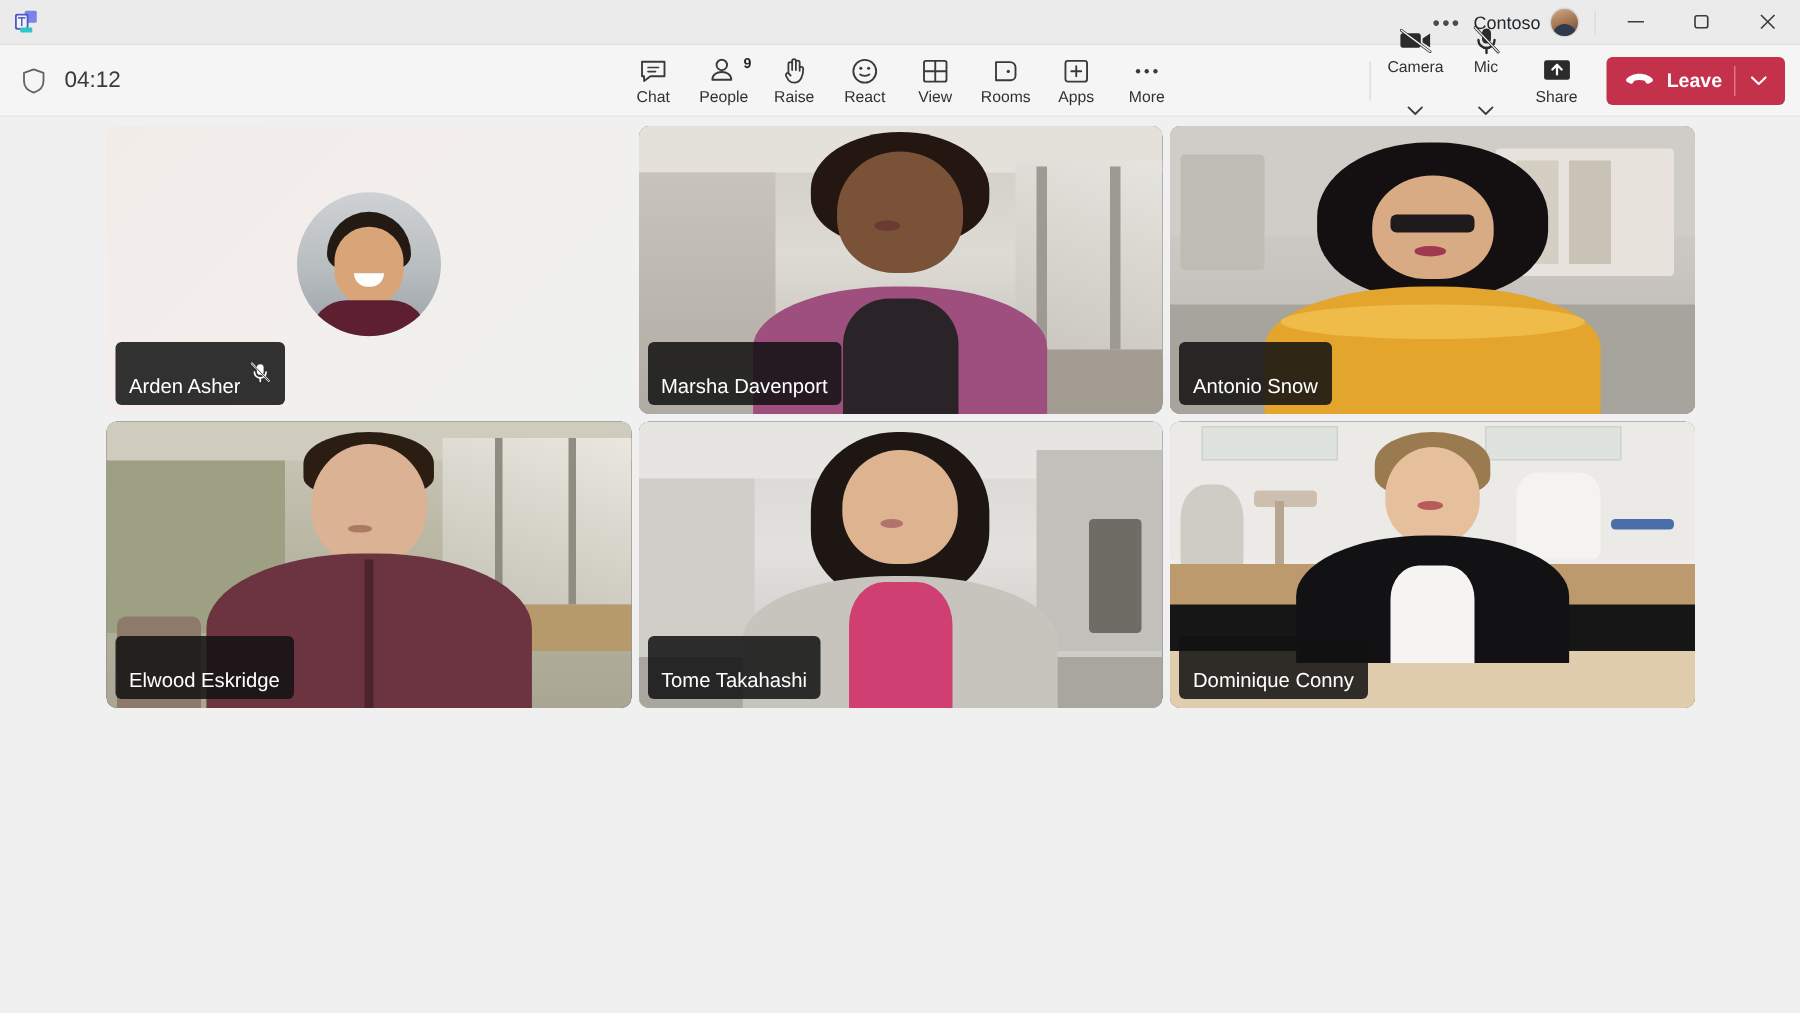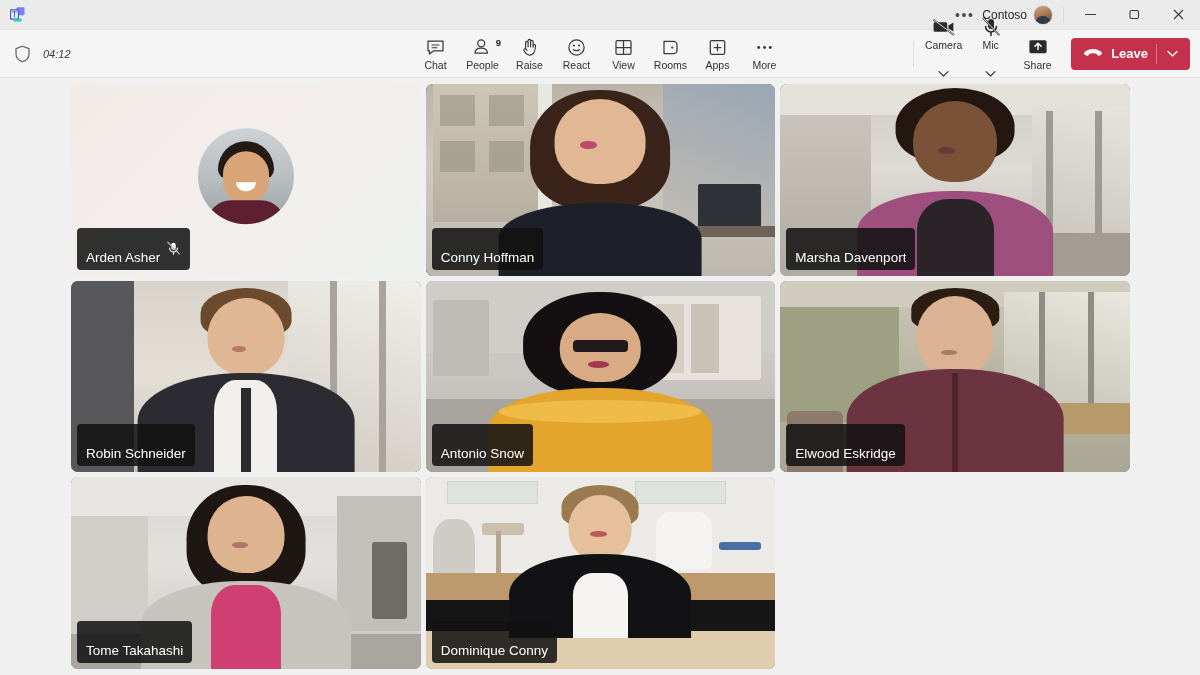--- a/index.html
+++ b/index.html
@@ -49,21 +49,21 @@
 
   
   .actionbar {
     position: relative;
     height: 48px;
     background: #f5f5f5;
     border-bottom: 1px solid #e6e6e6;
     display: flex; align-items: center;
   }
   .ab-left { display: flex; align-items: center; padding-left: 14px; gap: 12px; }
-  .ab-timer { font-size: 11px; color: #3b3a39; font-style: italic; }
+  .ab-timer { font-size: 15px; color: #3b3a39; }
   .ab-center {
     position: absolute; left: 50%; transform: translateX(-50%);
     display: flex; align-items: center; height: 100%;
   }
   .ab-right { margin-left: auto; display: flex; align-items: center; height: 100%; padding-right: 10px; }
 
   .tool {
     width: 47px; height: 46px;
     display: flex; flex-direction: column; align-items: center; justify-content: center;
     gap: 1px; border-radius: 4px; cursor: pointer; position: relative;
@@ -373,77 +373,40 @@
           <rect x="7" y="2.4" width="6" height="9.4" rx="3" fill="#ffffff"></rect>
           <path d="M4.8 9.4c0 2.9 2.3 5.2 5.2 5.2s5.2-2.3 5.2-5.2" fill="none" stroke="#ffffff" stroke-width="1.5" stroke-linecap="round"></path>
           <path d="M10 14.6v3" stroke="#ffffff" stroke-width="1.5" stroke-linecap="round"></path>
           <path d="M2.6 1.8 17.6 17.2" stroke="#ffffff" stroke-width="1.8" stroke-linecap="round"></path>
           <path d="M2.6 1.8 17.6 17.2" stroke="#111111" stroke-width="0.7" stroke-linecap="round"></path>
         </svg>
       </span>
     </div>
   </div>
 
-  <div class="tile">
-    <div class="scene t2bg">
-      <div class="shape" style="left:2%;top:0;width:30%;height:72%;background:linear-gradient(180deg,#cdc6b6,#b7b0a1);"></div>
-      <div class="shape" style="left:4%;top:6%;width:10%;height:16%;background:#8f897c;opacity:.5;"></div>
-      <div class="shape" style="left:18%;top:6%;width:10%;height:16%;background:#8f897c;opacity:.5;"></div>
-      <div class="shape" style="left:4%;top:30%;width:10%;height:16%;background:#8f897c;opacity:.5;"></div>
-      <div class="shape" style="left:18%;top:30%;width:10%;height:16%;background:#8f897c;opacity:.5;"></div>
-      <div class="shape" style="left:32%;top:0;width:4%;height:100%;background:#e9e7e2;"></div>
-      <div class="shape" style="left:68%;top:0;width:32%;height:80%;background:linear-gradient(200deg,#9aa6b4,#c3bdb2);"></div>
-      <div class="shape" style="left:78%;top:52%;width:18%;height:26%;background:#2e3236;border-radius:2px;"></div>
-      <div class="shape" style="left:72%;top:74%;width:28%;height:6%;background:#6e6358;"></div>
-      <div class="hair" style="top:3%;width:40%;height:62%;background:#3a2419;border-radius:48% 48% 38% 38%;"></div>
-      <div class="head" style="top:8%;width:26%;height:44%;background:#e2b894;"></div>
-      <div class="shape" style="left:44%;top:30%;width:5%;height:4%;background:#b9496a;border-radius:50%;"></div>
-      <div class="torso" style="width:58%;height:38%;background:#1d2028;"></div>
-    </div>
-    <div class="namebar">
-      <span class="nm">Conny Hoffman</span>
-    </div>
-  </div>
 
   <div class="tile">
     <div class="scene t3bg">
       <div class="shape" style="left:0;top:0;width:100%;height:16%;background:#e4e1da;"></div>
       <div class="shape" style="left:0;top:16%;width:26%;height:84%;background:linear-gradient(180deg,#c8c4bb,#b0aca3);"></div>
       <div class="shape" style="left:72%;top:12%;width:28%;height:68%;background:linear-gradient(200deg,#e6e4de,#c9c6bf);"></div>
       <div class="shape" style="left:76%;top:14%;width:2%;height:64%;background:#9d9a92;"></div>
       <div class="shape" style="left:90%;top:14%;width:2%;height:64%;background:#9d9a92;"></div>
       <div class="shape" style="left:62%;top:78%;width:38%;height:22%;background:#a29c92;"></div>
       <div class="hair" style="top:2%;width:34%;height:40%;background:#241611;border-radius:50% 50% 42% 42%;"></div>
       <div class="head" style="top:9%;width:24%;height:42%;background:#7a5238;"></div>
       <div class="shape" style="left:45%;top:33%;width:5%;height:3.6%;background:#6b3b33;border-radius:50%;"></div>
       <div class="torso" style="width:56%;height:44%;background:#9e4f7e;"></div>
       <div class="shape" style="left:39%;bottom:0;width:22%;height:40%;background:#2a2428;border-radius:40% 40% 0 0;"></div>
     </div>
     <div class="namebar">
       <span class="nm">Marsha Davenport</span>
     </div>
   </div>
 
-  <div class="tile">
-    <div class="scene t4bg">
-      <div class="shape" style="left:0;top:0;width:18%;height:100%;background:#58585a;"></div>
-      <div class="shape" style="left:62%;top:0;width:38%;height:100%;background:linear-gradient(200deg,#f0eee9,#cfcbc2);"></div>
-      <div class="shape" style="left:74%;top:0;width:2%;height:100%;background:#a8a49c;"></div>
-      <div class="shape" style="left:88%;top:0;width:2%;height:100%;background:#a8a49c;"></div>
-      <div class="hair" style="top:4%;width:26%;height:26%;background:#6b4a2e;border-radius:50% 50% 34% 34%;"></div>
-      <div class="head" style="top:9%;width:22%;height:40%;background:#e0b795"></div>
-      <div class="shape" style="left:46%;top:34%;width:4%;height:3%;background:#b57a63;border-radius:50%;"></div>
-      <div class="torso" style="width:62%;height:52%;background:#2b2b31;"></div>
-      <div class="shape" style="left:41%;bottom:0;width:18%;height:48%;background:#f2f0ec;border-radius:34% 34% 0 0;"></div>
-      <div class="shape" style="left:48.5%;bottom:0;width:3%;height:44%;background:#2b2b31;"></div>
-    </div>
-    <div class="namebar">
-      <span class="nm">Robin Schneider</span>
-    </div>
-  </div>
 
   <div class="tile">
     <div class="scene t5bg">
       <div class="shape" style="left:0;top:0;width:100%;height:38%;background:#cfcdc8;"></div>
       <div class="shape" style="left:62%;top:8%;width:34%;height:44%;background:#e7e3dc;border-radius:3px;"></div>
       <div class="shape" style="left:66%;top:12%;width:8%;height:36%;background:#d4cec3;"></div>
       <div class="shape" style="left:76%;top:12%;width:8%;height:36%;background:#c8c2b7;"></div>
       <div class="shape" style="left:2%;top:10%;width:16%;height:40%;background:#bfbcb6;border-radius:3px;"></div>
       <div class="shape" style="left:0;top:62%;width:100%;height:38%;background:#a7a49e;"></div>
       <div class="shape" style="left:56%;top:58%;width:3%;height:42%;background:#5f5c57;"></div>

